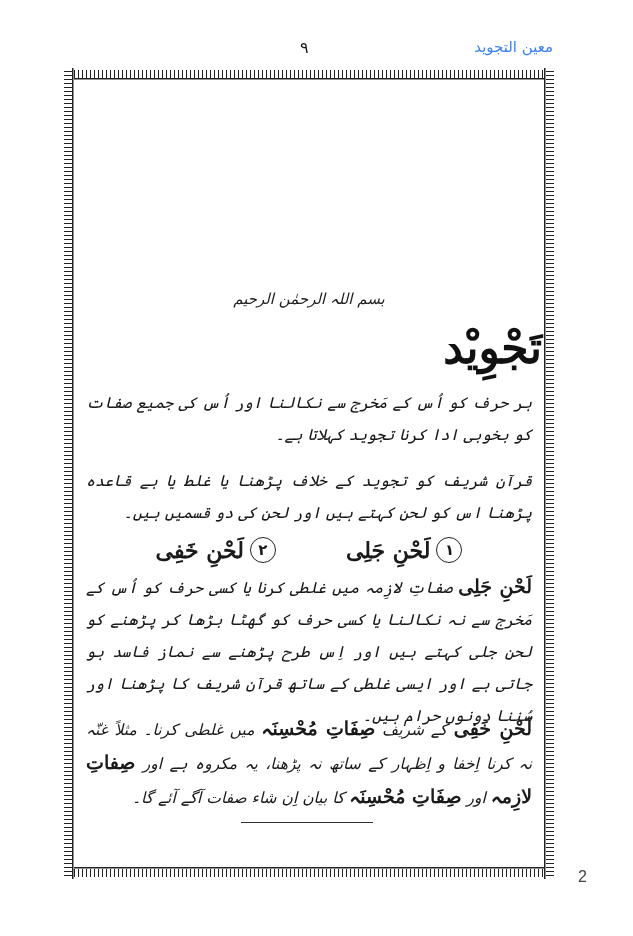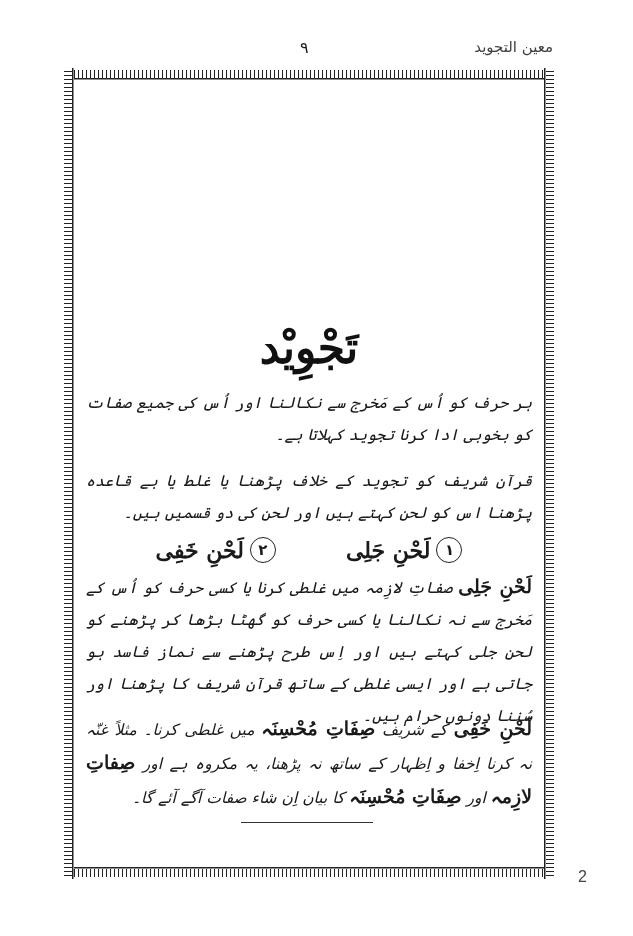--- a/index.html
+++ b/index.html
@@ -14,21 +14,21 @@
       overflow: hidden;
       font-family: "DejaVu Sans", sans-serif;
       color: #1a1a1a;
     }
     .header-title {
       position: absolute;
       top: 38px;
       right: 80px;
       font-size: 15px;
       direction: rtl;
-      color: #404040;
+      color: #3b82f6;
     }
     .header-page {
       position: absolute;
       top: 38px;
       left: 300px;
       font-size: 16px;
       color: #1a1a1a;
     }
     .frame {
       position: absolute;
@@ -95,21 +95,21 @@
       font-family: "DejaVu Serif", serif;
       font-size: 15px;
       font-style: italic;
       color: #222;
     }
     .main-heading {
       position: absolute;
       top: 240px;
       left: 0;
       right: 0;
-      text-align: center;
+      text-align: right;
       font-family: "DejaVu Serif", serif;
       font-size: 44px;
       font-weight: bold;
       color: #111;
     }
     .para {
       position: absolute;
       left: 10px;
       right: 10px;
       font-family: "DejaVu Sans", sans-serif;
@@ -183,20 +183,21 @@
 <div class="header-title">معین التجوید</div>
 <div class="header-page">٩</div>
 
 <div class="frame">
   <div class="border-strip border-top"></div>
   <div class="border-strip border-bottom"></div>
   <div class="border-strip border-left"></div>
   <div class="border-strip border-right"></div>
 
   <div class="content">
+    <div class="bismillah">بسم اللہ الرحمٰن الرحیم</div>
     <div class="main-heading">تَجْوِیْد</div>
 
     <div class="para p1">ہر حرف کو اُس کے مَخرج سے نکالنا اور اُس کی جمیع صفات کو بخوبی ادا کرنا تجوید کہلاتا ہے۔</div>
     <div class="para p2">قرآن شریف کو تجوید کے خلاف پڑھنا یا غلط یا بے قاعدہ پڑھنا اس کو لحن کہتے ہیں اور لحن کی دو قسمیں ہیں۔</div>
 
     <div class="types-row">
       <div class="type-item">
         <span class="circle-num">١</span>
         <span>لَحْنِ جَلِی</span>
       </div>

